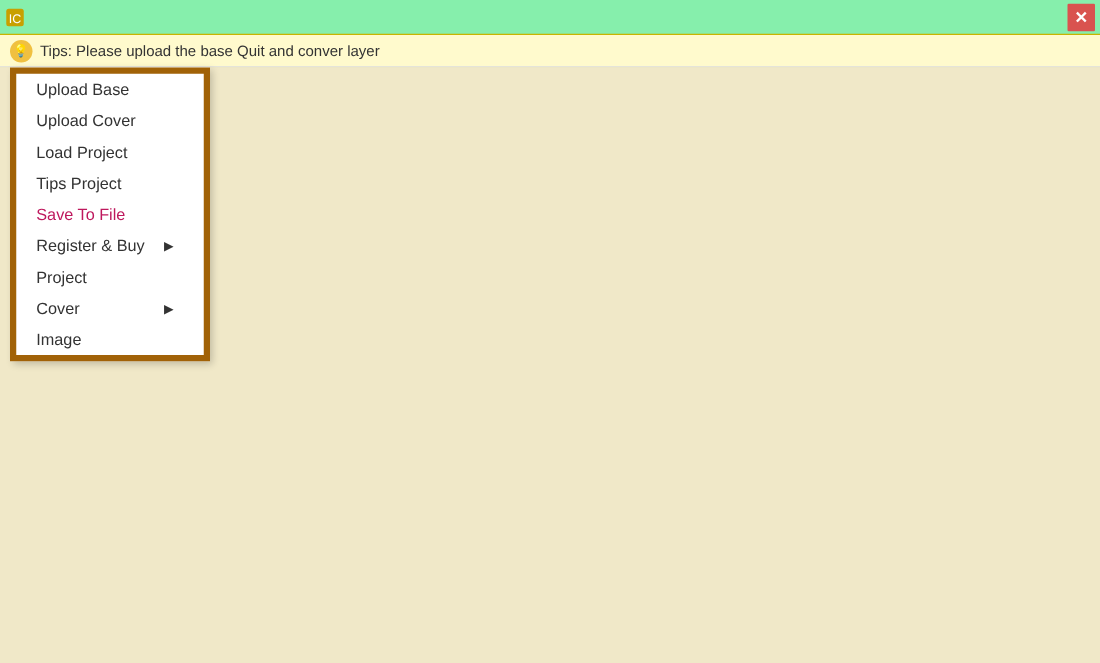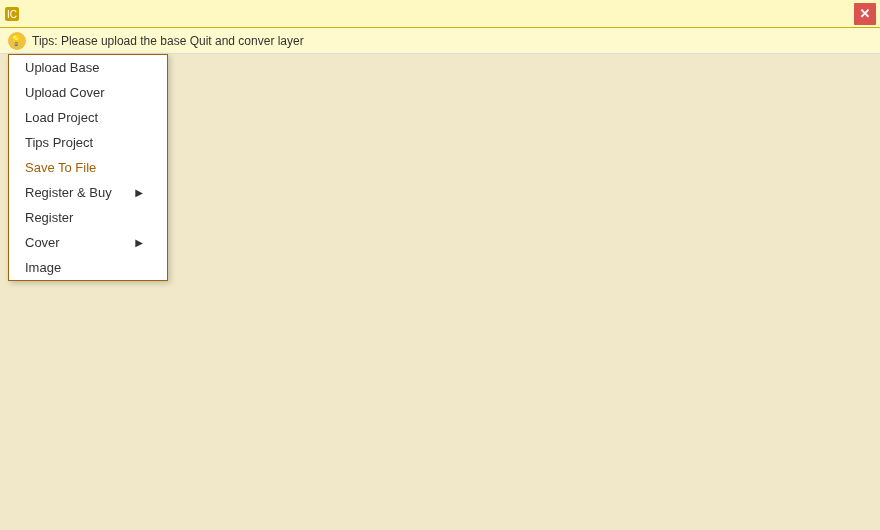--- a/index.html
+++ b/index.html
@@ -7,21 +7,21 @@
       width: 880px;
       height: 530px;
       background: #f0e68c;
       font-family: 'Segoe UI', Tahoma, sans-serif;
       font-size: 13px;
       overflow: hidden;
     }
 
     
     .title-bar {
-      background: #fef9c3;
+      background: #86efac;
       height: 28px;
       display: flex;
       align-items: center;
       justify-content: space-between;
       border-bottom: 1px solid #c8b400;
       padding: 0 4px;
       position: relative;
     }
     .title-bar-left {
       display: flex;
@@ -87,37 +87,37 @@
       height: calc(530px - 28px - 26px);
       position: relative;
     }
 
     
     .dropdown-menu {
       position: absolute;
       top: 0;
       left: 8px;
       background: white;
-      border: 1px solid #a16207;
+      border: 5px solid #a16207;
       box-shadow: 2px 2px 6px rgba(0,0,0,0.2);
       min-width: 160px;
       z-index: 100;
     }
     .menu-item {
       padding: 5px 24px 5px 16px;
       color: #333;
       cursor: pointer;
       display: flex;
       align-items: center;
       justify-content: space-between;
       position: relative;
       white-space: nowrap;
     }
     .menu-item.disabled {
-      color: #a16207;
+      color: #be185d;
       cursor: default;
     }
     .menu-item .submenu-arrow {
       font-size: 10px;
       margin-left: 8px;
     }
   </style>
 </head>
 <body>
 
@@ -152,21 +152,21 @@
         <span>Tips Project</span>
       </div>
       <div class="menu-item disabled">
         <span>Save To File</span>
       </div>
       <div class="menu-item">
         <span>Register &amp; Buy</span>
         <span class="submenu-arrow">▶</span>
       </div>
       <div class="menu-item">
-        <span>Register</span>
+        <span>Project</span>
       </div>
       <div class="menu-item">
         <span>Cover</span>
         <span class="submenu-arrow">▶</span>
       </div>
       <div class="menu-item">
         <span>Image</span>
       </div>
     </div>
 </div>

